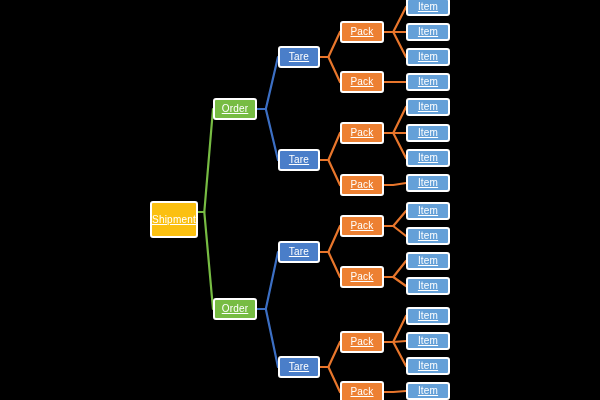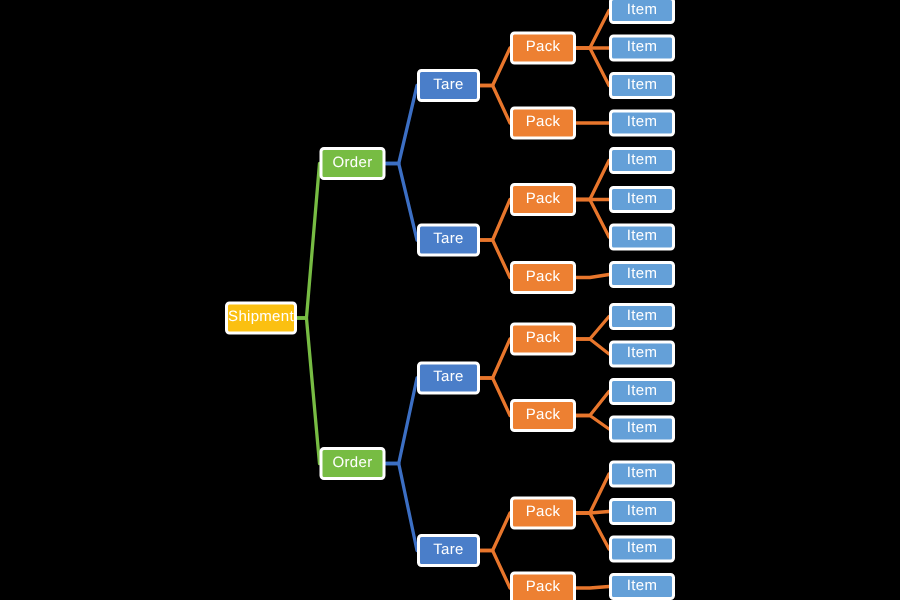--- a/index.html
+++ b/index.html
@@ -32,20 +32,21 @@
     border: 2px solid #ffffff;
     color: #ffffff;
     font-size: 10px;
     line-height: 1;
     letter-spacing: 0.2px;
     white-space: nowrap;
     user-select: none;
   }
   .node-label {
     pointer-events: none;
+    text-decoration: underline;
   }
 </style>
 </head>
 <body>
 
 <div id="canvas">
   <svg id="links" viewBox="0 0 600 400" width="600" height="400">
       <polyline points="198,212 204.3,212 213,109" fill="none" stroke="#77bc43" stroke-width="2.2" stroke-linejoin="round" stroke-linecap="round"></polyline>
       <polyline points="198,212 204.3,212 213,309" fill="none" stroke="#77bc43" stroke-width="2.2" stroke-linejoin="round" stroke-linecap="round"></polyline>
       <polyline points="257,109 265.82,109 278,57" fill="none" stroke="#3c6fc4" stroke-width="2.2" stroke-linejoin="round" stroke-linecap="round"></polyline>
@@ -71,21 +72,21 @@
       <polyline points="384,226 393.24,226 406,211" fill="none" stroke="#e8762c" stroke-width="2.2" stroke-linejoin="round" stroke-linecap="round"></polyline>
       <polyline points="384,226 393.24,226 406,236" fill="none" stroke="#e8762c" stroke-width="2.2" stroke-linejoin="round" stroke-linecap="round"></polyline>
       <polyline points="384,277 393.24,277 406,261" fill="none" stroke="#e8762c" stroke-width="2.2" stroke-linejoin="round" stroke-linecap="round"></polyline>
       <polyline points="384,277 393.24,277 406,286" fill="none" stroke="#e8762c" stroke-width="2.2" stroke-linejoin="round" stroke-linecap="round"></polyline>
       <polyline points="384,342 393.24,342 406,316" fill="none" stroke="#e8762c" stroke-width="2.2" stroke-linejoin="round" stroke-linecap="round"></polyline>
       <polyline points="384,342 393.24,342 406,341" fill="none" stroke="#e8762c" stroke-width="2.2" stroke-linejoin="round" stroke-linecap="round"></polyline>
       <polyline points="384,342 393.24,342 406,366" fill="none" stroke="#e8762c" stroke-width="2.2" stroke-linejoin="round" stroke-linecap="round"></polyline>
       <polyline points="384,392 393.24,392 406,391" fill="none" stroke="#e8762c" stroke-width="2.2" stroke-linejoin="round" stroke-linecap="round"></polyline>
     </svg>
   <div id="nodes-layer">
-      <div class="node node-shipment" style="left: 150px; top: 201px; width: 48px; height: 22px; background: rgb(251, 192, 17); border-color: rgb(255, 255, 255); color: rgb(255, 255, 255);">
+      <div class="node node-shipment" style="left: 150px; top: 201px; width: 48px; height: 37px; background: rgb(251, 192, 17); border-color: rgb(255, 255, 255); color: rgb(255, 255, 255);">
         <span class="node-label">Shipment</span>
       </div>
       <div class="node node-order" style="left: 213px; top: 98px; width: 44px; height: 22px; background: rgb(119, 188, 67); border-color: rgb(255, 255, 255); color: rgb(255, 255, 255);">
         <span class="node-label">Order</span>
       </div>
       <div class="node node-order" style="left: 213px; top: 298px; width: 44px; height: 22px; background: rgb(119, 188, 67); border-color: rgb(255, 255, 255); color: rgb(255, 255, 255);">
         <span class="node-label">Order</span>
       </div>
       <div class="node node-tare" style="left: 278px; top: 46px; width: 42px; height: 22px; background: rgb(74, 126, 201); border-color: rgb(255, 255, 255); color: rgb(255, 255, 255);">
         <span class="node-label">Tare</span>

